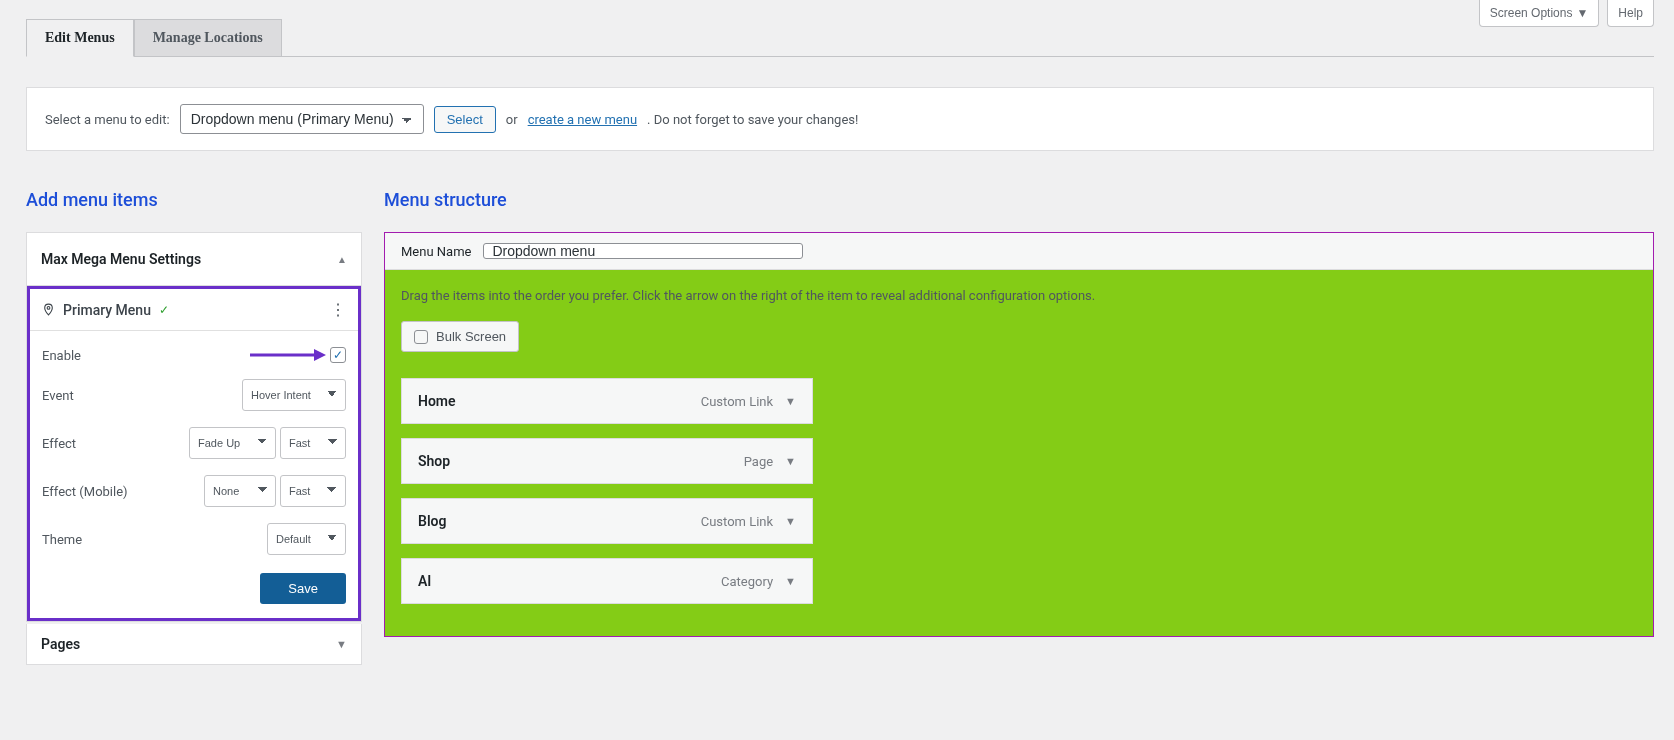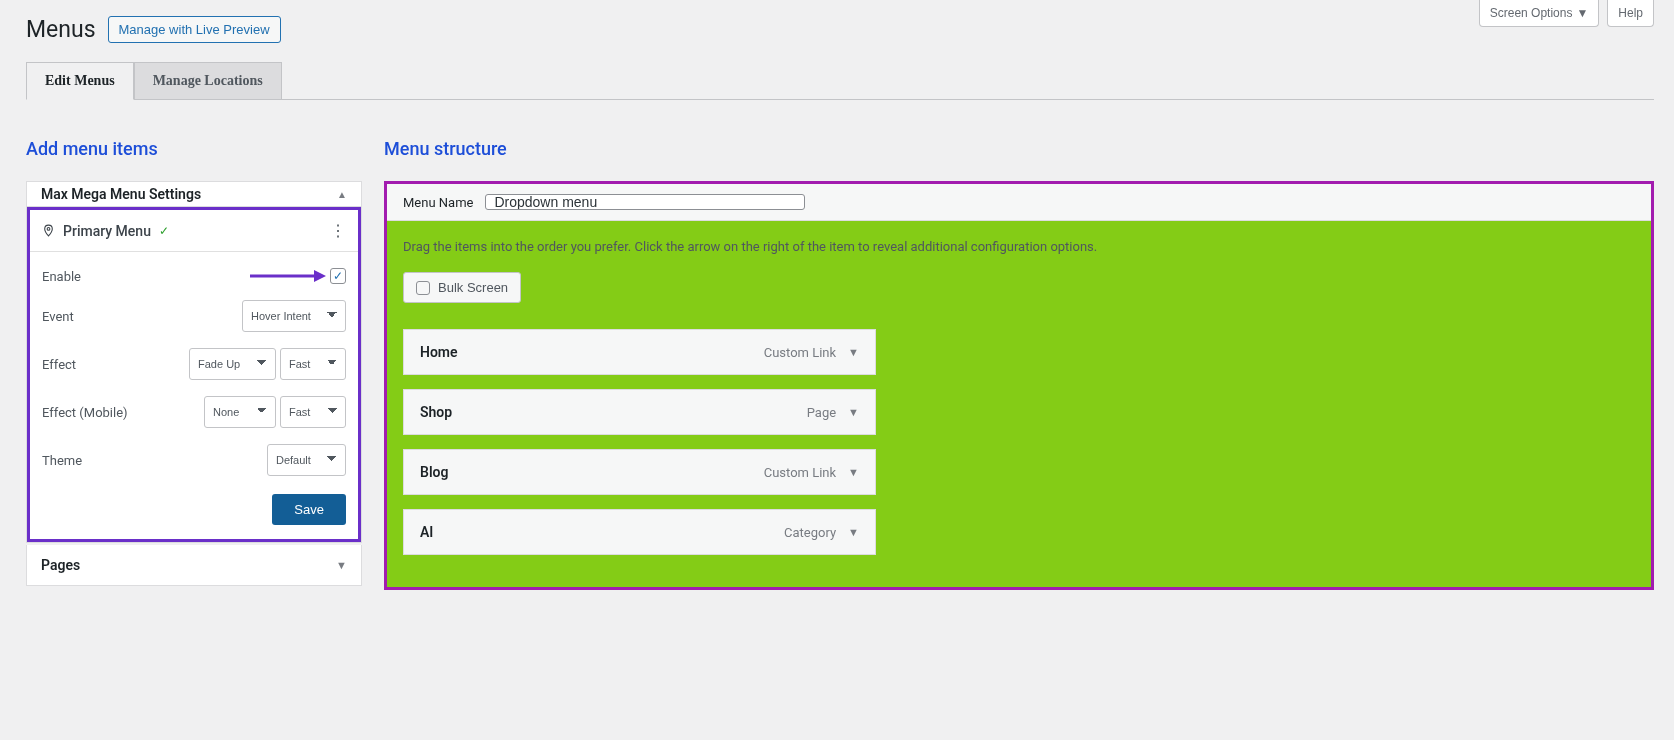--- a/index.html
+++ b/index.html
@@ -107,21 +107,21 @@
   .columns { display: flex; gap: 22px; margin-top: 38px; align-items: flex-start; }
   .col-left { width: 336px; flex: 0 0 336px; }
   .col-right { flex: 1; }
   h2.section-title { font-size: 18px; font-weight: 500; color: #1d4ed8; margin-bottom: 22px; }
 
   
   .widget { border: 1px solid #dcdcde; background: #f6f7f7; }
   .widget-header {
     background: #fff;
     border-bottom: 1px solid #dcdcde;
-    padding: 4px 14px;
+    padding: 18px 14px;
     font-weight: 600;
     color: #1d2327;
     display: flex;
     justify-content: space-between;
     align-items: center;
     cursor: pointer;
     font-size: 14px;
   }
   .widget-header .up-caret { color: #787c82; font-size: 10px; }
   .widget-body {
@@ -169,21 +169,21 @@
   .cb {
     width: 16px; height: 16px; border: 1px solid #8c8f94; border-radius: 3px;
     display: inline-flex; align-items: center; justify-content: center;
     color: #2271b1; font-size: 12px; cursor: pointer;
   }
   .save-btn {
     background: #135e96;
     color: #fff;
     border: none;
     border-radius: 3px;
-    padding: 8px 22px;
+    padding: 8px 28px;
     font-size: 13px;
     cursor: pointer;
     float: right;
     margin-top: 10px;
   }
   .widget-footer-accordion {
     background: #fff;
     border-top: 1px solid #dcdcde;
     margin-top: 2px;
     padding: 12px 14px;
@@ -194,21 +194,21 @@
     align-items: center;
     cursor: pointer;
     font-size: 14px;
     border: 1px solid #dcdcde;
     border-top: none;
   }
 
   
   .structure-panel {
     background: #f6f7f7;
-    border: 3px solid #a21caf;
+    border: 1px solid #a21caf;
   }
   .panel-header {
     padding: 10px 16px;
     border-bottom: 1px solid #dcdcde;
     display: flex;
     align-items: center;
     gap: 12px;
     background: #f6f7f7;
   }
   .panel-header label { color: #1d2327; font-size: 13px; }
@@ -231,21 +231,21 @@
     font-size: 13px;
     color: #50575e;
     cursor: pointer;
     display: inline-flex;
     align-items: center;
     gap: 8px;
   }
   .bulk-btn .cb2 {
     width: 14px; height: 14px; border: 1px solid #8c8f94; border-radius: 3px; display:inline-block;
   }
-  .menu-items { margin-top: 26px; width: 473px; }
+  .menu-items { margin-top: 26px; width: 412px; }
   .menu-item {
     background: #f6f7f7;
     border: 1px solid #dcdcde;
     padding: 14px 16px;
     margin-bottom: 14px;
     display: flex;
     align-items: center;
     justify-content: space-between;
     cursor: move;
   }
@@ -260,30 +260,36 @@
 
 <div class="top-right">
   <button>
       <span>Screen Options</span> 
       <span>▼</span>
     </button>
   <button>Help</button>
 </div>
 
 <div class="wrap">
-  <div class="title-row">
-    <h1 class="page-title">Menus</h1>
-    <button class="live-preview-btn">Manage with Live Preview</button>
-  </div>
 
   <div class="nav-tabs">
     <div class="nav-tab active">Edit Menus</div>
     <div class="nav-tab">Manage Locations</div>
   </div>
 
+  <div class="menu-select-bar">
+    <label>Select a menu to edit:</label>
+    <select>
+      <option>Dropdown menu (Primary Menu)</option>
+    </select>
+    <button class="select-btn">Select</button>
+    <span>or </span>
+    <a>create a new menu</a>
+    <span>. Do not forget to save your changes!</span>
+  </div>
 
   <div class="columns">
 
     <div class="col-left">
       <h2 class="section-title">Add menu items</h2>
 
       <div class="widget">
         <div class="widget-header">
           <span>Max Mega Menu Settings</span>
           <span class="up-caret">▲</span>

